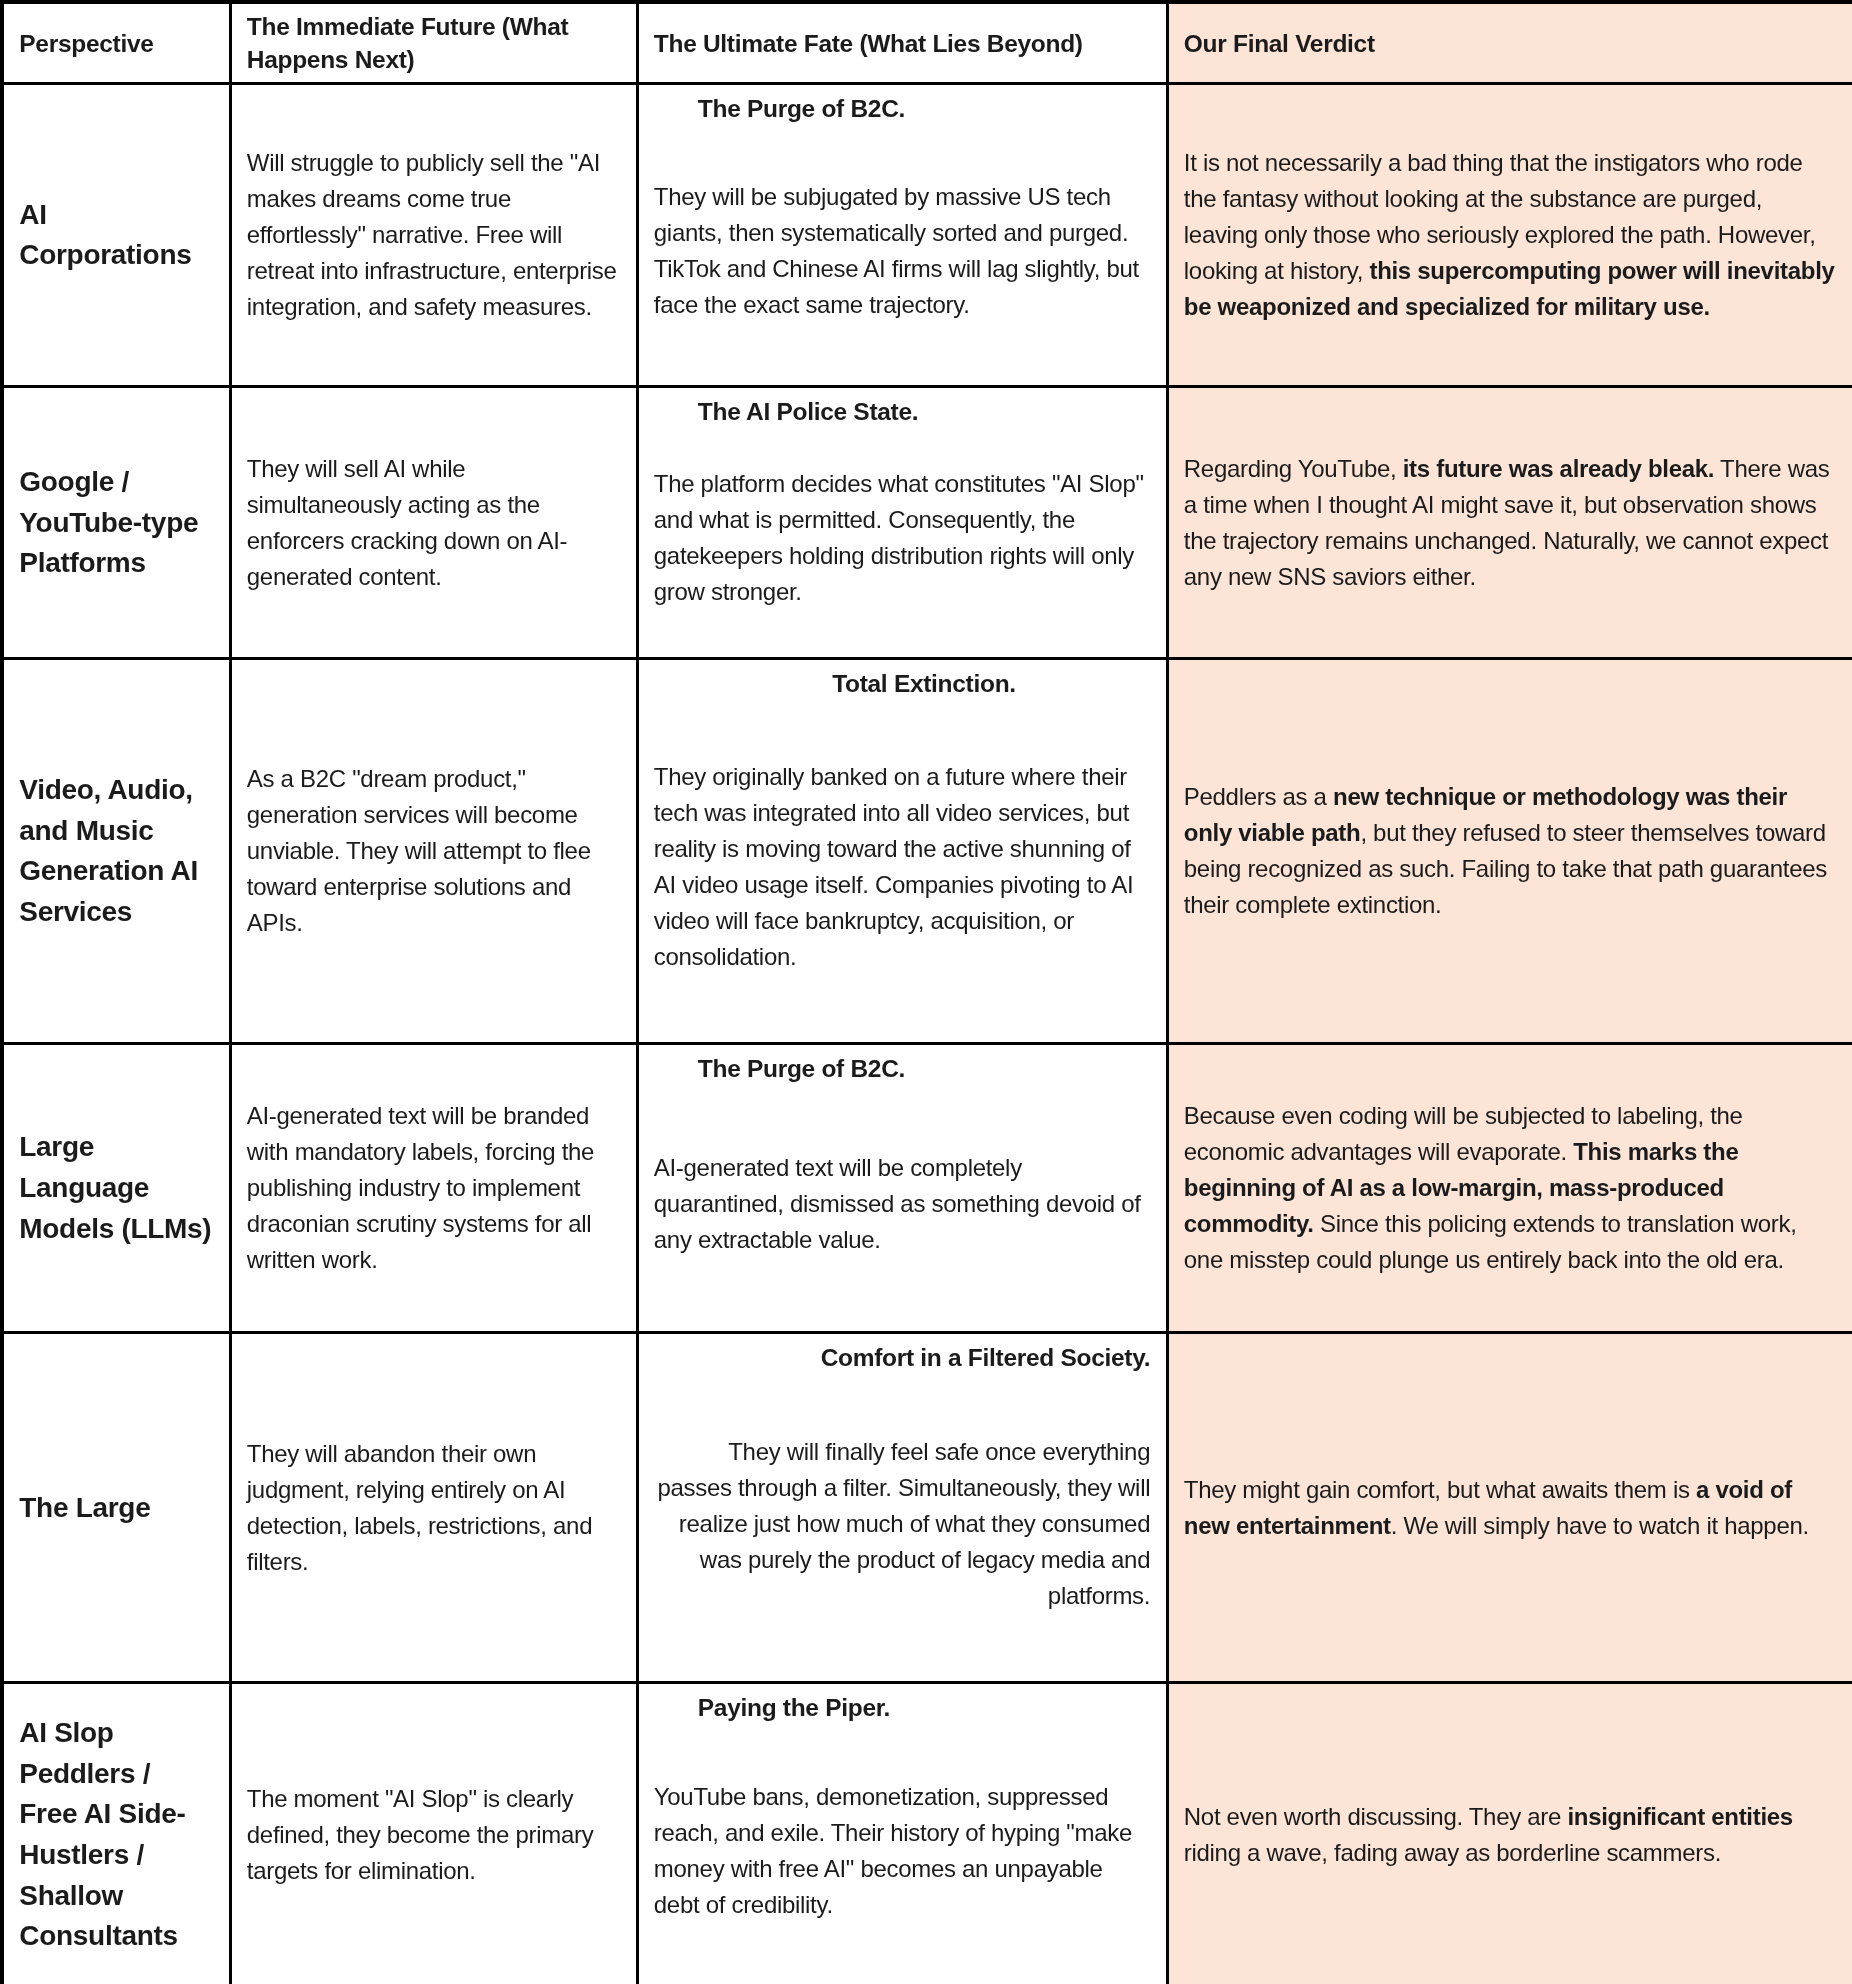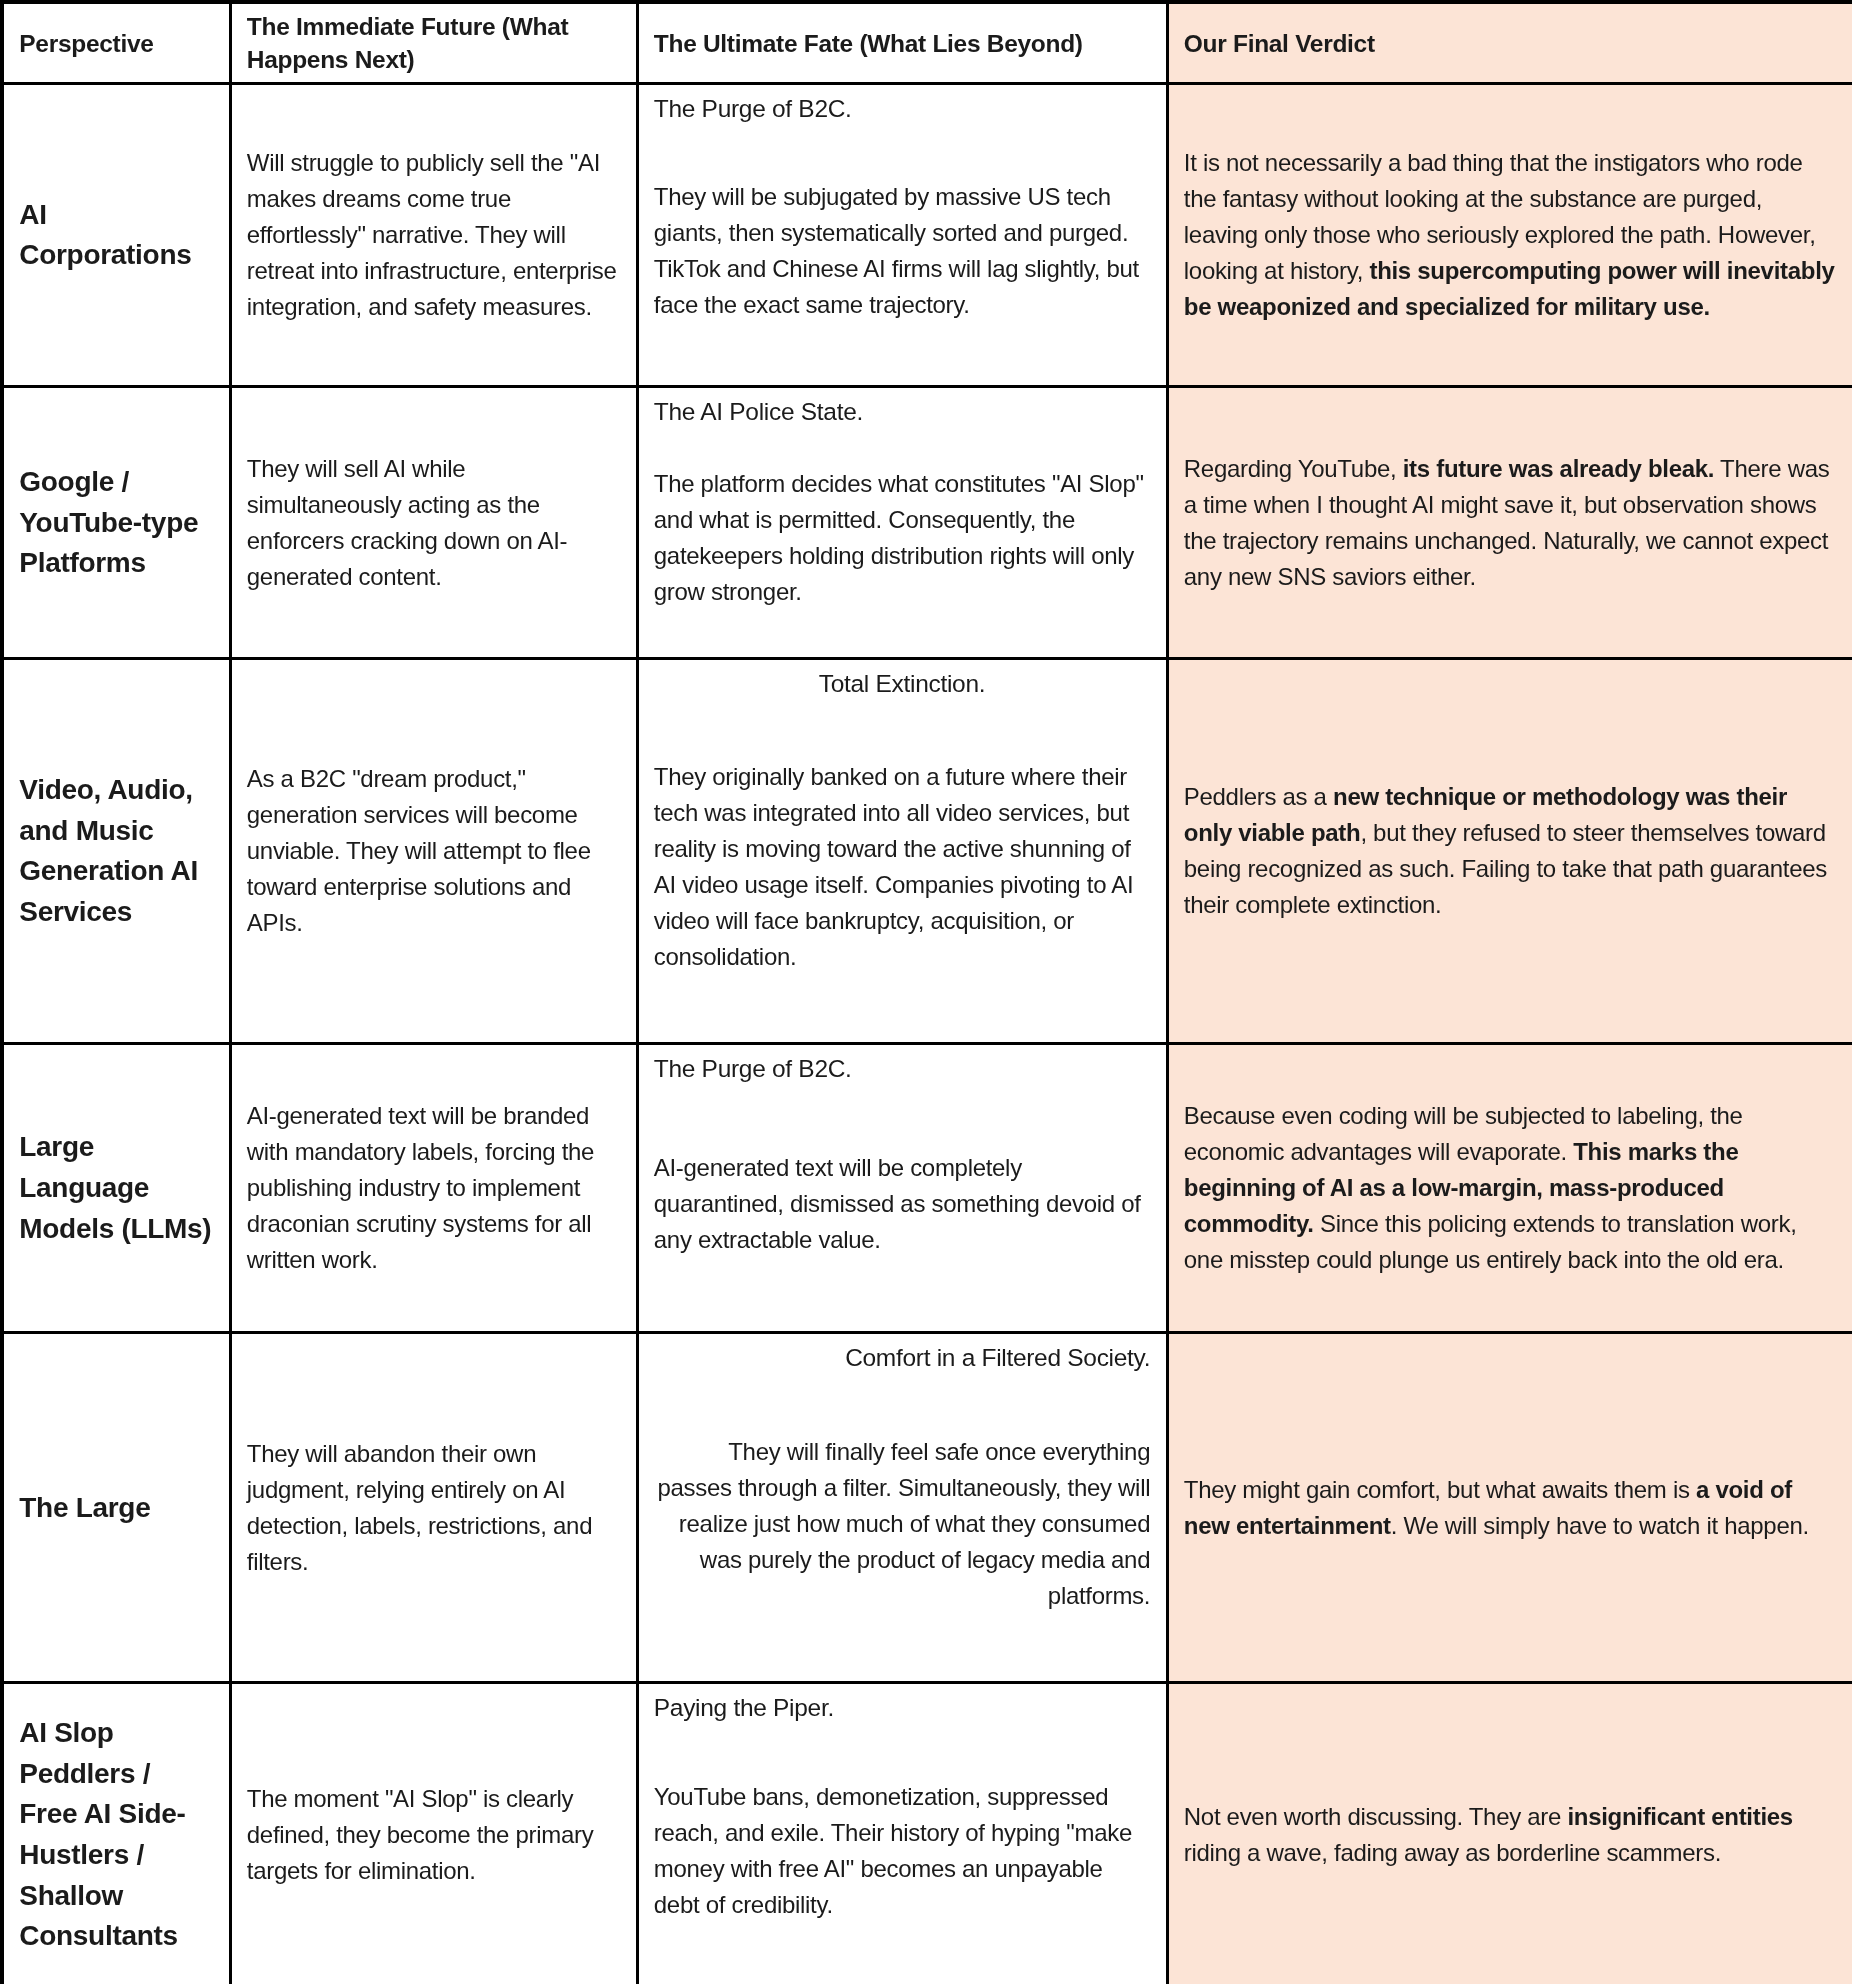--- a/index.html
+++ b/index.html
@@ -52,21 +52,21 @@
   tbody tr:nth-child(6){height:305px;}
   td.c-perspective{font-weight:700;font-size:28px;line-height:1.45;}
   td.c-fate{vertical-align:top;}
   .fate-inner{display:flex;flex-direction:column;}
   tbody tr:nth-child(1) .fate-inner{min-height:282px;}
   tbody tr:nth-child(2) .fate-inner{min-height:251px;}
   tbody tr:nth-child(3) .fate-inner{min-height:365px;align-items:center;}
   tbody tr:nth-child(4) .fate-inner{min-height:268px;}
   tbody tr:nth-child(5) .fate-inner{min-height:330px;text-align:right;}
   tbody tr:nth-child(6) .fate-inner{min-height:284px;}
-  .fate-title{font-weight:400;font-size:24.5px;flex:0 0 auto;}
+  .fate-title{font-weight:700;font-size:24.5px;flex:0 0 auto;margin-left:44px;}
   .fate-body-wrap{flex:1 1 auto;display:flex;align-items:center;}
   td.c-verdict{background:var(--verdict-bg);}
   td.c-verdict b, .fate-title{color:var(--text-color);}
   b{font-weight:700;}
 </style>
 </head>
 <body>
 
 <table class="compare">
   <colgroup>
@@ -82,21 +82,21 @@
       <th class="c-fate">The Ultimate Fate (What Lies Beyond)</th>
       <th class="c-verdict">Our Final Verdict</th>
     </tr>
   </thead>
   <tbody>
   <tr>
     <td class="c-perspective">
       <span class="cell-text">AI Corporations</span>
     </td>
     <td class="c-immediate">
-      <span class="cell-text">Will struggle to publicly sell the "AI makes dreams come true effortlessly" narrative. They will retreat into infrastructure, enterprise integration, and safety measures.</span>
+      <span class="cell-text">Will struggle to publicly sell the "AI makes dreams come true effortlessly" narrative. Free will retreat into infrastructure, enterprise integration, and safety measures.</span>
     </td>
     <td class="c-fate">
       <div class="fate-inner">
         <div class="fate-title">The Purge of B2C.</div>
         <div class="fate-body-wrap">
           <div class="fate-body">They will be subjugated by massive US tech giants, then systematically sorted and purged. TikTok and Chinese AI firms will lag slightly, but face the exact same trajectory.</div>
         </div>
       </div>
     </td>
     <td class="c-verdict">

